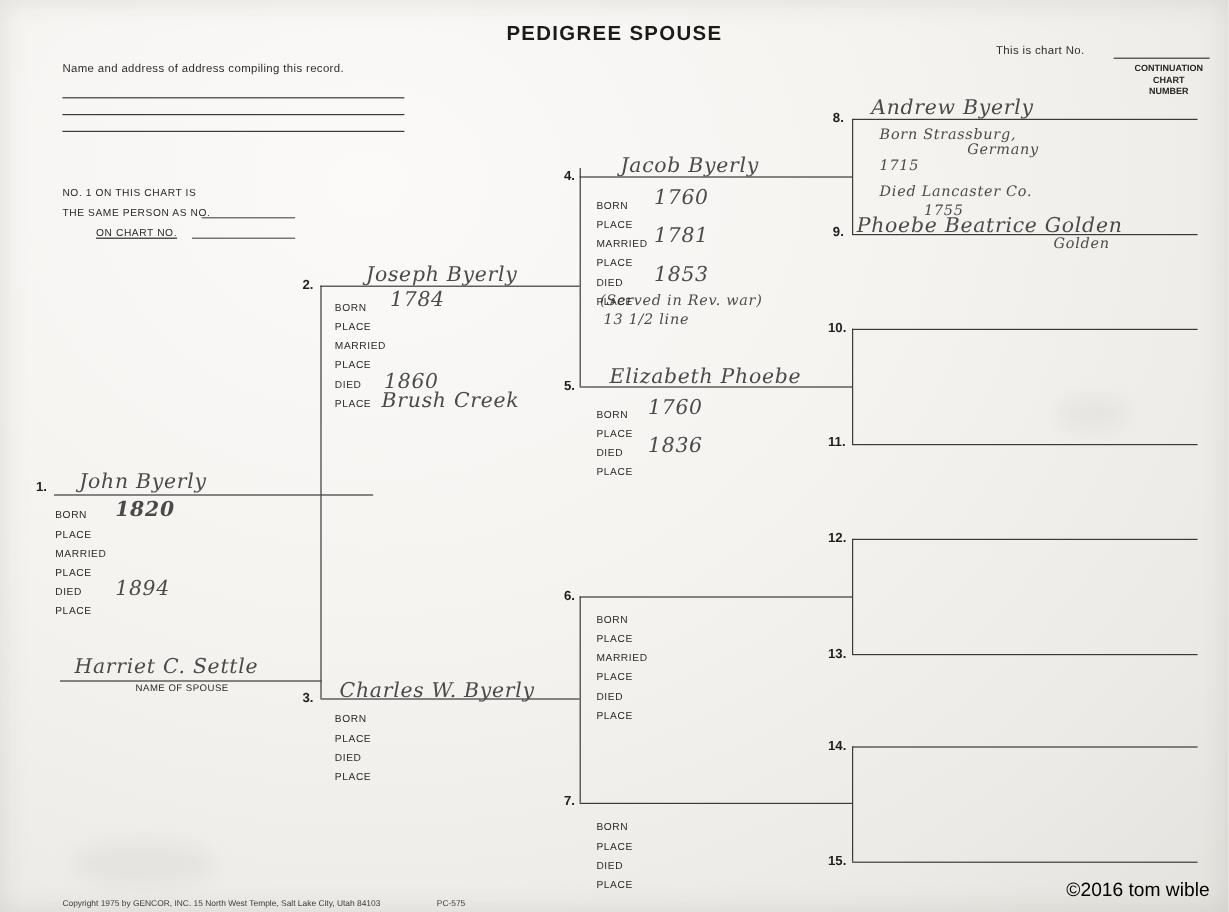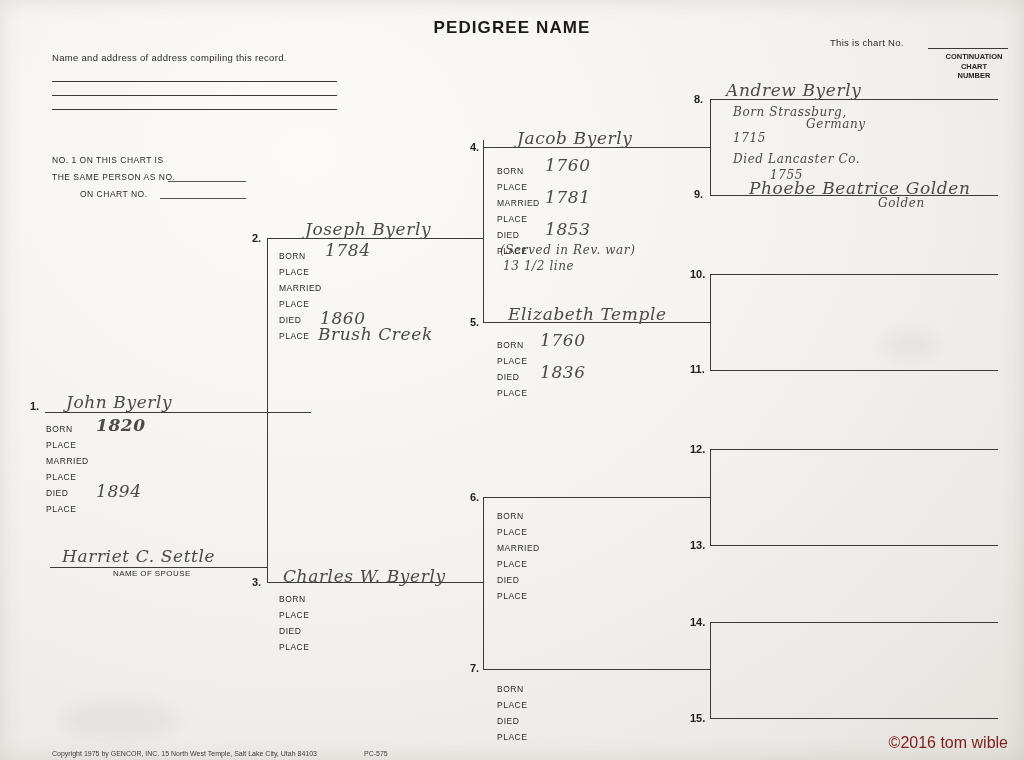--- a/index.html
+++ b/index.html
@@ -117,58 +117,58 @@
     position: absolute;
     font-size: 7px;
     color: #3a3a3a;
     white-space: nowrap;
   }
   .watermark {
     position: absolute;
     right: 16px;
     bottom: 8px;
     font-size: 16px;
-    color: #7f1d1d;
+    color: #000000;
     font-family: "Liberation Sans", sans-serif;
   }
   .contnum {
     position: absolute;
     font-size: 7.5px;
     font-weight: bold;
     text-align: center;
     line-height: 9.5px;
     color: #262626;
     white-space: pre-line;
   }
 </style>
 </head>
 <body>
 
 <div id="page">
   <div id="paper-bg"></div>
   <div class="smudge" style="left:880px;top:330px;width:60px;height:30px;"></div>
   <div class="smudge" style="left:60px;top:700px;width:120px;height:40px;"></div>
 
-  <div class="title">PEDIGREE NAME</div>
+  <div class="title">PEDIGREE SPOUSE</div>
 
   <div class="lbl" style="left:52px;top:52px;">Name and address of address compiling this record.</div>
   <div class="rule" style="left:52px;top:81px;width:285px;"></div>
   <div class="rule" style="left:52px;top:95px;width:285px;"></div>
   <div class="rule" style="left:52px;top:109px;width:285px;"></div>
 
   <div class="lbl" style="left:830px;top:37px;">This is chart No.</div>
   <div class="rule" style="left:928px;top:48px;width:80px;"></div>
   <div class="contnum" style="left:935px;top:52px;width:78px;">CONTINUATION
 CHART
 NUMBER</div>
 
   <div class="lbl-caps" style="left:52px;top:155px;">NO. 1 ON THIS CHART IS</div>
   <div class="lbl-caps" style="left:52px;top:172px;">THE SAME PERSON AS NO.</div>
   <div class="rule-thin" style="left:168px;top:181px;width:78px;"></div>
-  <div class="lbl-caps" style="left:80px;top:189px;">ON CHART NO.</div>
+  <div class="lbl-caps" style="left:80px;top:189px;text-decoration:underline;">ON CHART NO.</div>
   <div class="rule-thin" style="left:160px;top:198px;width:86px;"></div>
 
   <div class="num" style="left:30px;top:400px;">1.</div>
   <div class="rule" style="left:45px;top:412px;width:222px;"></div>
   <div class="hw hw-lg" style="left:66px;top:392px;">John Byerly</div>
   <div class="hw hw-md" style="left:96px;top:415px;font-weight:bold;">1820</div>
 
   <div class="lbl-caps" style="left:46px;top:424px;">BORN</div>
   <div class="lbl-caps" style="left:46px;top:440px;">PLACE</div>
   <div class="lbl-caps" style="left:46px;top:456px;">MARRIED</div>
@@ -224,21 +224,21 @@
   <div class="lbl-caps" style="left:497px;top:182px;">PLACE</div>
   <div class="lbl-caps" style="left:497px;top:198px;">MARRIED</div>
   <div class="lbl-caps" style="left:497px;top:214px;">PLACE</div>
   <div class="lbl-caps" style="left:497px;top:230px;">DIED</div>
   <div class="lbl-caps" style="left:497px;top:246px;">PLACE</div>
 
   <div class="vrule" style="left:710px;top:99px;height:96px;"></div>
 
   <div class="num" style="left:470px;top:316px;">5.</div>
   <div class="rule" style="left:483px;top:322px;width:227px;"></div>
-  <div class="hw hw-lg" style="left:508px;top:304px;">Elizabeth Temple</div>
+  <div class="hw hw-lg" style="left:508px;top:304px;">Elizabeth Phoebe</div>
   <div class="hw hw-md" style="left:540px;top:330px;">1760</div>
   <div class="hw hw-md" style="left:540px;top:362px;">1836</div>
 
   <div class="lbl-caps" style="left:497px;top:340px;">BORN</div>
   <div class="lbl-caps" style="left:497px;top:356px;">PLACE</div>
   <div class="lbl-caps" style="left:497px;top:372px;">DIED</div>
   <div class="lbl-caps" style="left:497px;top:388px;">PLACE</div>
 
   <div class="vrule" style="left:710px;top:274px;height:96px;"></div>
 
@@ -270,21 +270,21 @@
   <div class="rule" style="left:710px;top:99px;width:288px;"></div>
   <div class="hw hw-lg" style="left:726px;top:80px;">Andrew Byerly</div>
   <div class="hw hw-sm" style="left:733px;top:105px;">Born Strassburg,</div>
   <div class="hw hw-sm" style="left:806px;top:117px;">Germany</div>
   <div class="hw hw-sm" style="left:733px;top:131px;">1715</div>
   <div class="hw hw-sm" style="left:733px;top:152px;">Died Lancaster Co.</div>
   <div class="hw hw-sm" style="left:770px;top:168px;">1755</div>
 
   <div class="num" style="left:694px;top:188px;">9.</div>
   <div class="rule" style="left:710px;top:195px;width:288px;"></div>
-  <div class="hw hw-md" style="left:714px;top:178px;margin-left:35px;">Phoebe Beatrice Golden</div>
+  <div class="hw hw-md" style="left:714px;top:178px;">Phoebe Beatrice Golden</div>
   <div class="hw hw-sm" style="left:878px;top:196px;">Golden</div>
 
   <div class="num" style="left:690px;top:268px;">10.</div>
   <div class="rule" style="left:710px;top:274px;width:288px;"></div>
 
   <div class="num" style="left:690px;top:363px;">11.</div>
   <div class="rule" style="left:710px;top:370px;width:288px;"></div>
 
   <div class="num" style="left:690px;top:443px;">12.</div>
   <div class="rule" style="left:710px;top:449px;width:288px;"></div>

